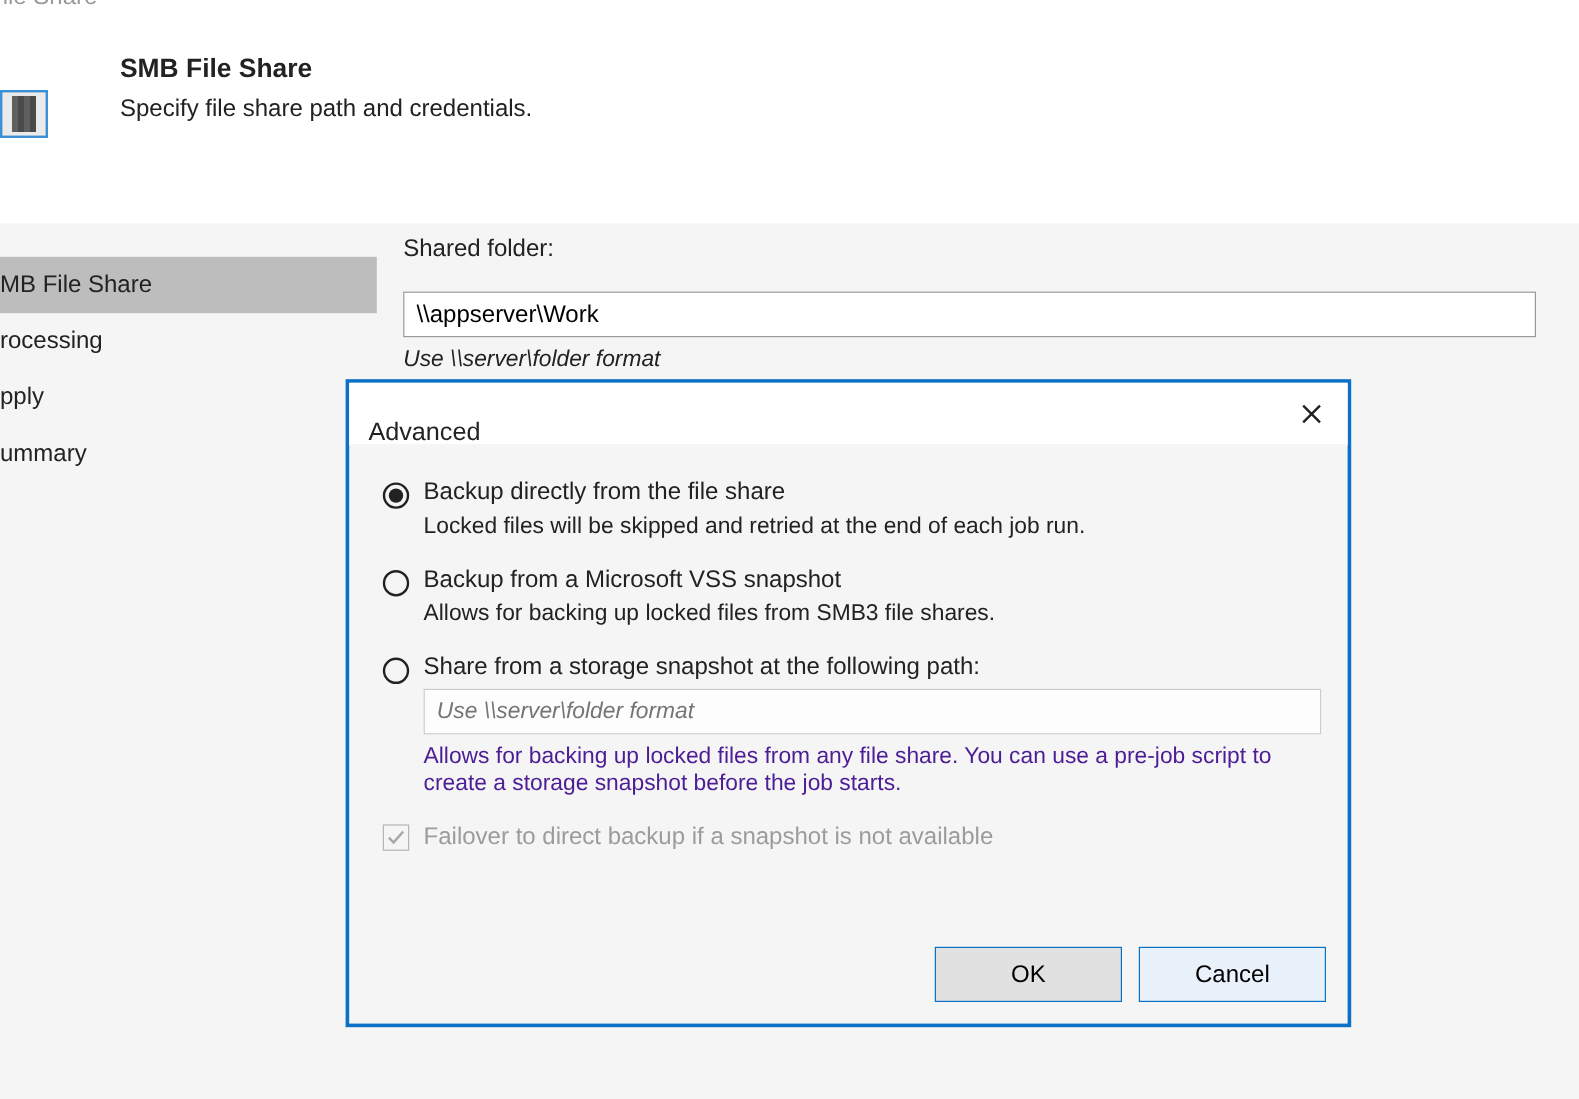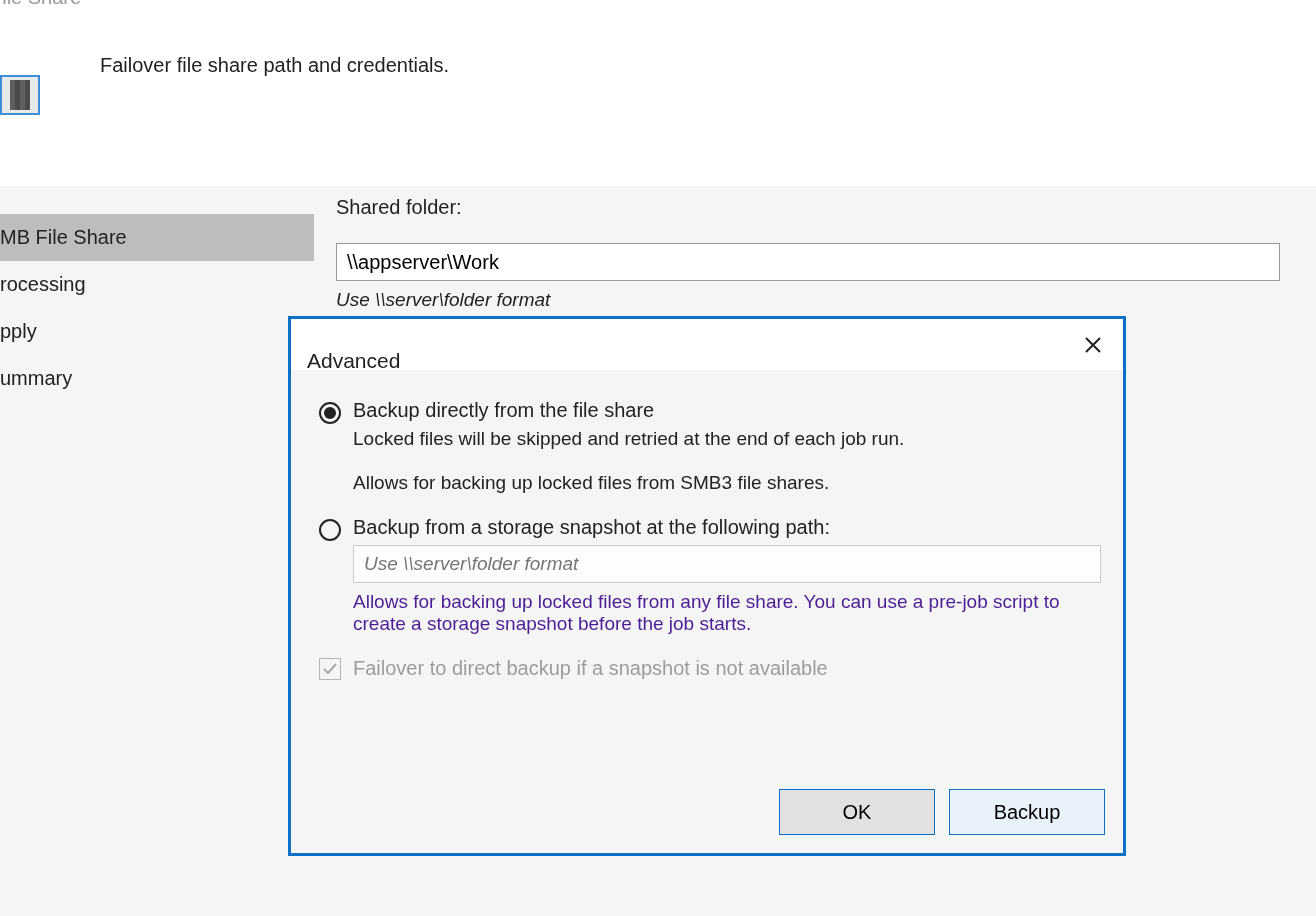--- a/index.html
+++ b/index.html
@@ -206,21 +206,22 @@
 </style>
 </head>
 <body>
 
 <div class="parent-title">w File Share</div>
 
 <div class="header-icon-box">
   <div class="stripes"></div>
 </div>
 <div class="header-text">
-  <p>Failover file share path and credentials.</p>
+  <h2>SMB File Share</h2>
+  <p>Specify file share path and credentials.</p>
 </div>
 
 <div class="content-area">
   <div class="sidebar">
     <div class="sidebar-item active">MB File Share</div>
     <div class="sidebar-item">rocessing</div>
     <div class="sidebar-item">pply</div>
     <div class="sidebar-item">ummary</div>
   </div>
 
@@ -244,35 +245,39 @@
         </svg>
     </div>
   </div>
   <div class="modal-body">
     <div class="radio-row">
       <div class="radio-circle selected"></div>
       <div class="radio-text">Backup directly from the file share</div>
     </div>
     <div class="radio-desc">Locked files will be skipped and retried at the end of each job run.</div>
 
-    <div class="radio-desc">Allows for backing up locked files from SMB3 file shares.</div>
-
     <div class="radio-row">
       <div class="radio-circle"></div>
-      <div class="radio-text">Backup from a storage snapshot at the following path:</div>
+      <div class="radio-text">Backup from a Microsoft VSS snapshot</div>
+    </div>
+    <div class="radio-desc">Allows for backing up locked files from SMB3 file shares.</div>
+
+    <div class="radio-row">
+      <div class="radio-circle"></div>
+      <div class="radio-text">Share from a storage snapshot at the following path:</div>
     </div>
     <input class="snapshot-input" type="text" disabled="" placeholder="Use \\server\folder format" style="">
     <div class="radio-desc gray">Allows for backing up locked files from any file share. You can use a pre-job script to create a storage snapshot before the job starts.</div>
 
     <div class="checkbox-row">
       <div class="checkbox">
         <svg width="16" height="16" viewBox="0 0 16 16">
             <path d="M2 8 L6 12 L14 3" stroke="#a9a9a9" stroke-width="2" fill="none"></path>
           </svg>
       </div>
       <div class="checkbox-label">Failover to direct backup if a snapshot is not available</div>
     </div>
   </div>
   <div class="modal-buttons">
     <button class="btn btn-ok">OK</button>
-    <button class="btn btn-cancel">Backup</button>
+    <button class="btn btn-cancel">Cancel</button>
   </div>
 </div>
 
 </body></html>

